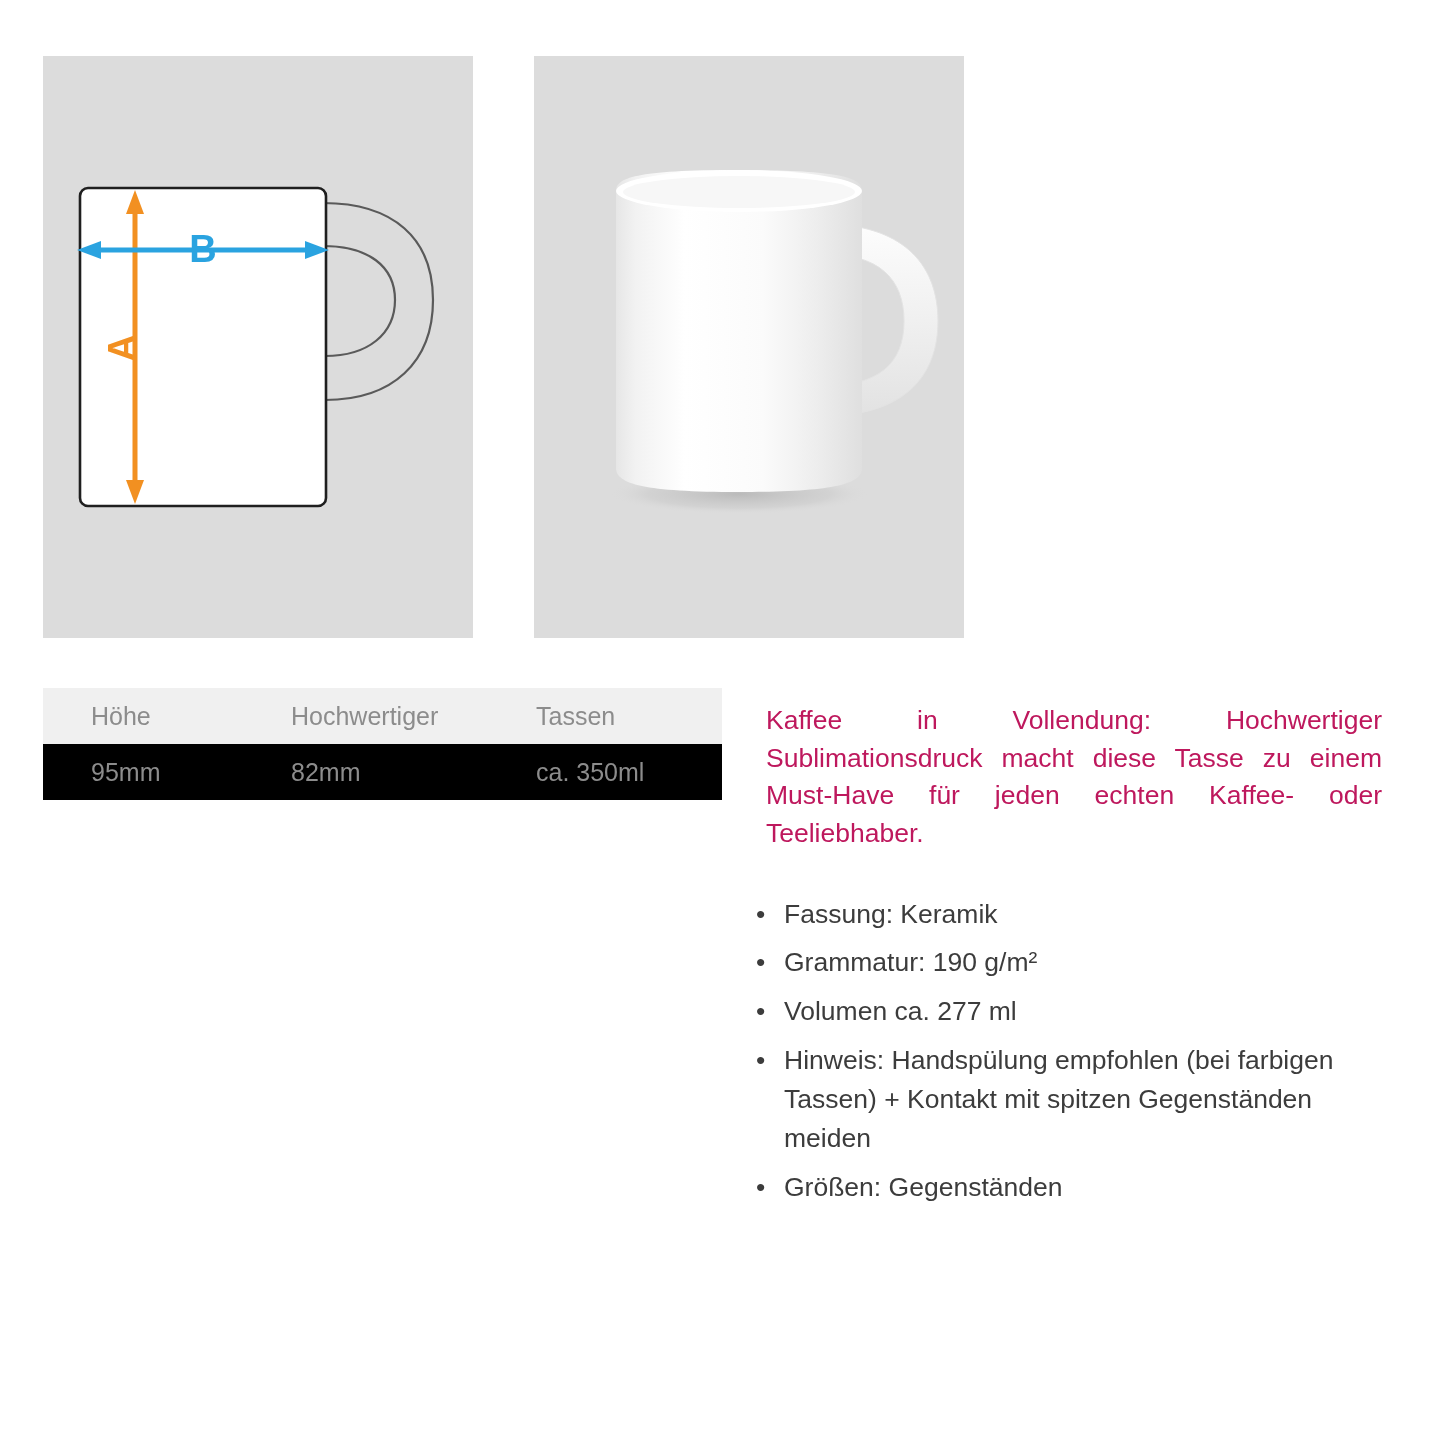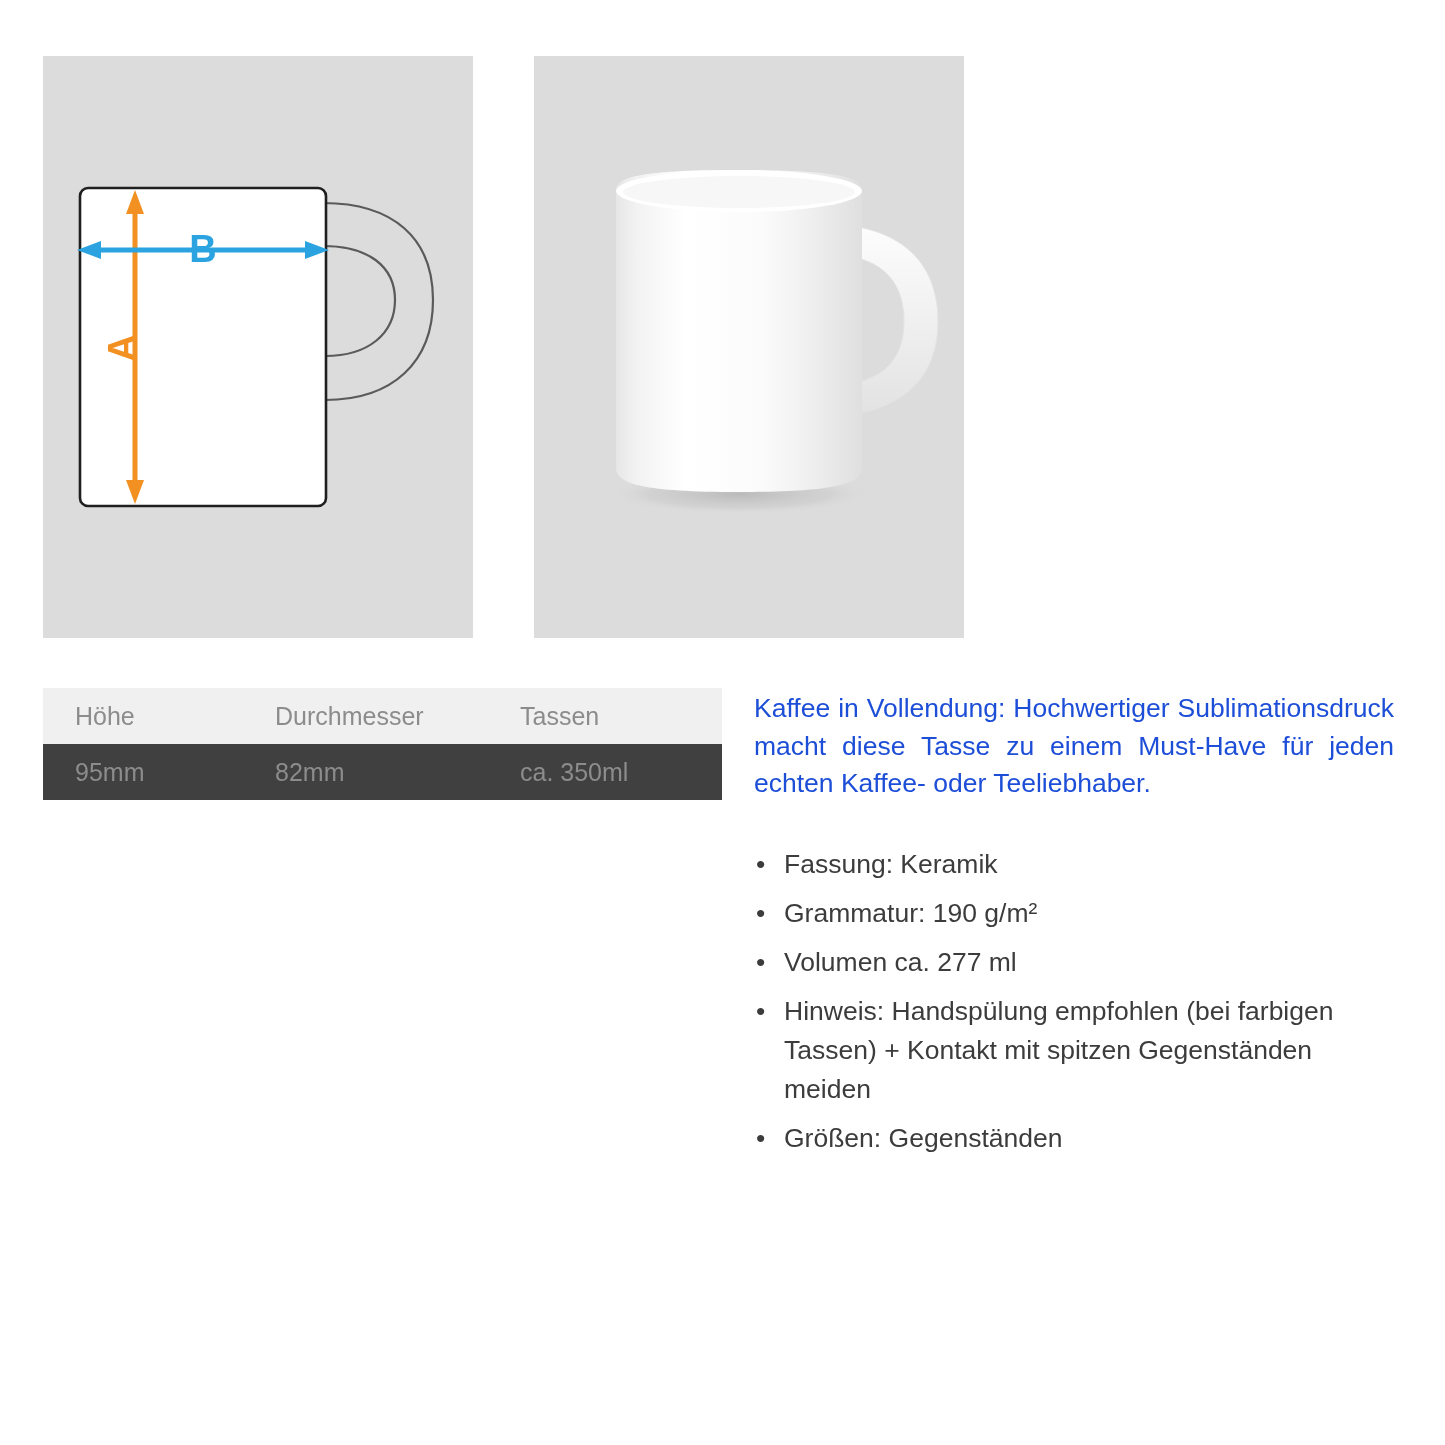--- a/index.html
+++ b/index.html
@@ -63,45 +63,45 @@
     border-collapse: collapse;
     width: 100%;
     table-layout: fixed;
   }
   #spec-table th,
   #spec-table td {
     text-align: left;
     font-weight: normal;
     font-size: 25px;
     color: #8c8c8c;
-    padding: 13px 0 13px 32px;
+    padding: 13px 0 13px 48px;
     line-height: 1.2;
   }
   #spec-table thead tr {
     background: #f0f0f0;
   }
   #spec-table tbody tr {
-    background: #404040;
+    background: #000000;
   }
   #spec-table col.c1 { width: 200px; }
   #spec-table col.c2 { width: 245px; }
   #spec-table col.c3 { width: 234px; }
 
   
   #description {
     position: absolute;
     left: 754px;
     top: 690px;
     width: 640px;
   }
   #desc-intro {
     font-size: 26.5px;
     line-height: 1.42;
-    color: #1d4ed8;
-    margin: 0;
+    color: #be185d;
+    margin: 12px;
     text-align: justify;
     hyphens: manual;
   }
   #feature-list {
     list-style: none;
     margin: 42px 0 0 0;
     padding: 0;
   }
   #feature-list li {
     position: relative;
@@ -186,21 +186,21 @@
 <div id="spec-table">
   <table>
     <colgroup>
         <col class="c1">
         <col class="c2">
         <col class="c3">
       </colgroup>
     <thead>
       <tr>
         <th>Höhe</th>
-        <th>Durchmesser</th>
+        <th>Hochwertiger</th>
         <th>Tassen</th>
       </tr>
     </thead>
     <tbody>
       <tr>
         <td>95mm</td>
         <td>82mm</td>
         <td>ca. 350ml</td>
       </tr>
     </tbody>

